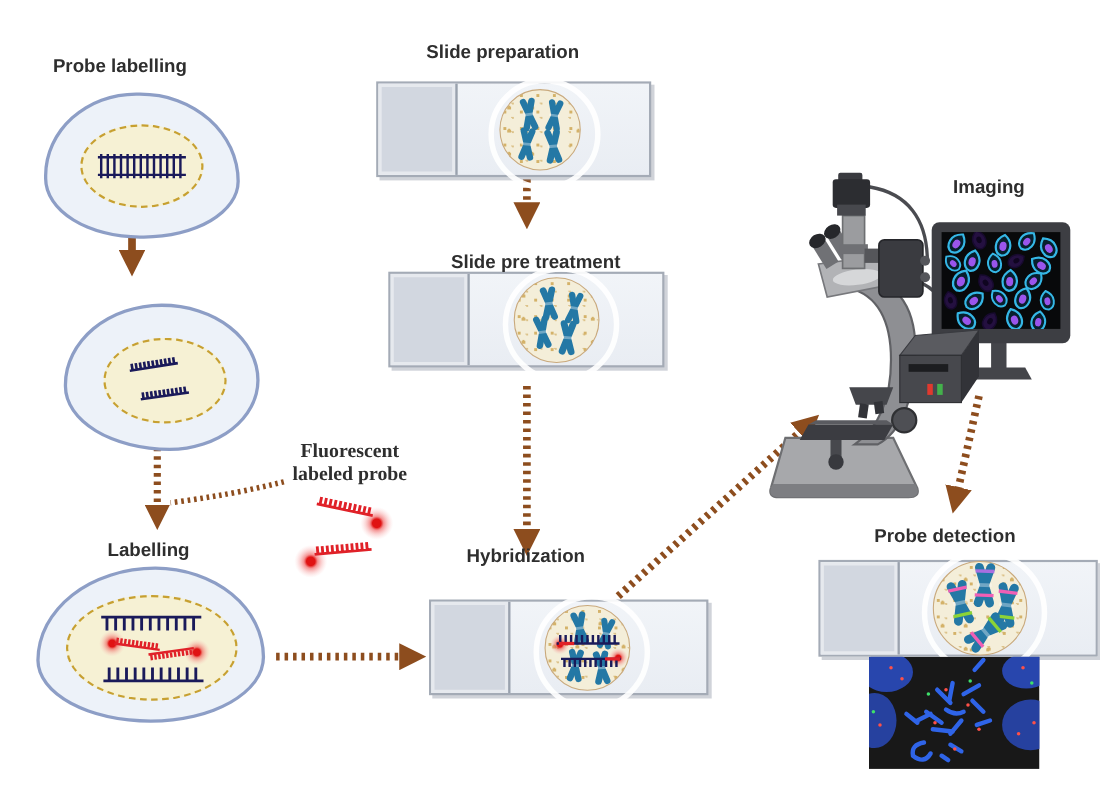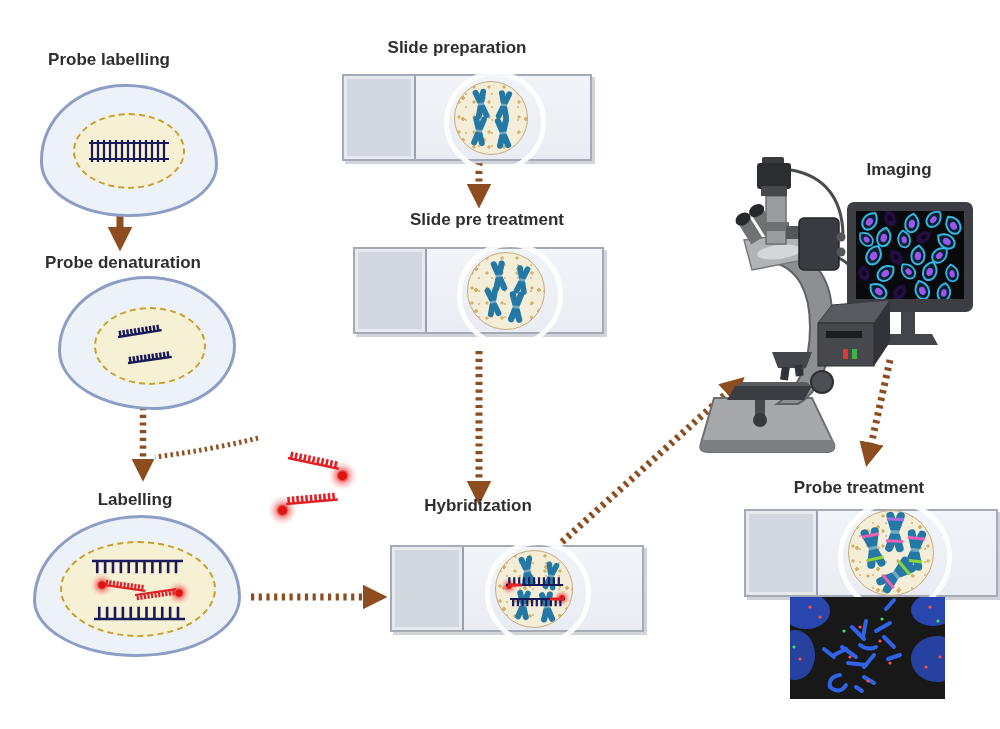--- a/index.html
+++ b/index.html
@@ -89,31 +89,34 @@
   <div class="label" style="left:109px;top:50px">Probe labelling</div>
 
   <div class="cell cell1" style="left:40px;top:84px;width:172px;height:127px">
     <div class="nucleus" style="left:30px;top:26px;width:108px;height:72px">
       <svg width="108" height="72">
         <use href="#ladder" class="navy" stroke-width="2.2" transform="translate(14,28)"></use>
       </svg>
     </div>
   </div>
 
-  <div class="label" style="left:123px;top:253px">Probe denaturation</div>
 
   <div class="cell cell2" style="left:58px;top:276px;width:172px;height:128px">
     <div class="nucleus" style="left:33px;top:28px;width:108px;height:74px">
       <svg width="108" height="74">
         <use href="#comb-up" class="navy" stroke-width="2.4" transform="translate(22,28) rotate(-9) scale(0.85)"></use>
         <use href="#comb-up" class="navy" stroke-width="2.4" transform="translate(32,54) rotate(-8) scale(0.85)"></use>
       </svg>
     </div>
   </div>
 
+  <div class="label-serif" style="left:318px;top:399px">
+    <div>Fluorescent</div>
+    <div>labeled probe</div>
+  </div>
 
   <svg class="layer" style="left:248px;top:440px;z-index:2" width="140" height="100" viewBox="0 0 140 100">
     <g transform="translate(40,18) rotate(12)">
       <circle cx="57" cy="6" r="15" fill="url(#glowG)"></circle>
       <use href="#comb-up" class="redst" stroke-width="2.6"></use>
     </g>
     <g transform="translate(38,64) rotate(-5)">
       <circle cx="-4" cy="6" r="15" fill="url(#glowG)"></circle>
       <use href="#comb-up" class="redst" stroke-width="2.6"></use>
     </g>
@@ -142,21 +145,21 @@
     <div class="specimen" style="left:110px;top:5px;width:72px;height:72px">
       <svg width="72" height="72">
         <use href="#chrm" class="chr" transform="translate(26,22) rotate(-8) scale(0.7)"></use>
         <use href="#chrm" class="chr" transform="translate(49,23) rotate(8) scale(0.68)"></use>
         <use href="#chrm" class="chr" transform="translate(24,49) rotate(5) scale(0.7)"></use>
         <use href="#chrm" class="chr" transform="translate(48,51) rotate(-5) scale(0.73)"></use>
       </svg>
     </div>
   </div>
 
-  <div class="label" style="left:487px;top:210px">Slide pre treatment</div>
+  <div class="label" style="left:487px;top:229px">Slide pre treatment</div>
 
   <div class="slide" style="left:353px;top:247px;width:247px;height:83px">
     <div class="slide-end"></div>
     <div class="ring" style="left:102px;top:-7px;width:96px;height:96px"></div>
     <div class="specimen" style="left:112px;top:3px;width:76px;height:76px">
       <svg width="76" height="76">
         <use href="#chrm" class="chr" transform="translate(31,23) rotate(-6) scale(0.72)"></use>
         <use href="#chrm" class="chr" transform="translate(54,27) rotate(9) scale(0.68)"></use>
         <use href="#chrm" class="chr" transform="translate(25,49) rotate(-8) scale(0.7)"></use>
         <use href="#chrm" class="chr" transform="translate(48,54) rotate(4) scale(0.74)"></use>
@@ -324,21 +327,21 @@
 
   <svg class="layer" style="left:810px;top:295px;z-index:4" width="90" height="80" viewBox="810 295 90 80">
     <polygon points="818,323 832,305 890,300 874,323" fill="#5a5b60" stroke="#3a3b40"></polygon>
     <polygon points="874,323 890,300 890,342 874,366" fill="#323338"></polygon>
     <rect x="818" y="323" width="56" height="43" fill="#47484d" stroke="#2c2d31"></rect>
     <rect x="826" y="331" width="36" height="7" fill="#1c1d20"></rect>
     <rect x="843" y="349" width="5" height="10" fill="#e0392e"></rect>
     <rect x="852" y="349" width="5" height="10" fill="#43b14b"></rect>
   </svg>
 
-  <div class="label" style="left:859px;top:478px">Probe treatment</div>
+  <div class="label" style="left:859px;top:478px">Probe detection</div>
 
   <div class="slide" style="left:744px;top:509px;width:250px;height:84px">
     <div class="slide-end"></div>
     <div class="ring" style="left:92px;top:-11px;width:104px;height:104px"></div>
     <div class="specimen" style="left:102px;top:-1px;width:84px;height:84px">
       <svg width="84" height="84">
         <g transform="translate(24,37) rotate(-12) scale(0.95)">
           <use href="#chrm" class="chr"></use>
           <rect x="-9" y="-15" width="18" height="3.2" fill="#ef5fb5"></rect>
           <rect x="-9" y="10" width="18" height="3.2" fill="#8cd437"></rect>

